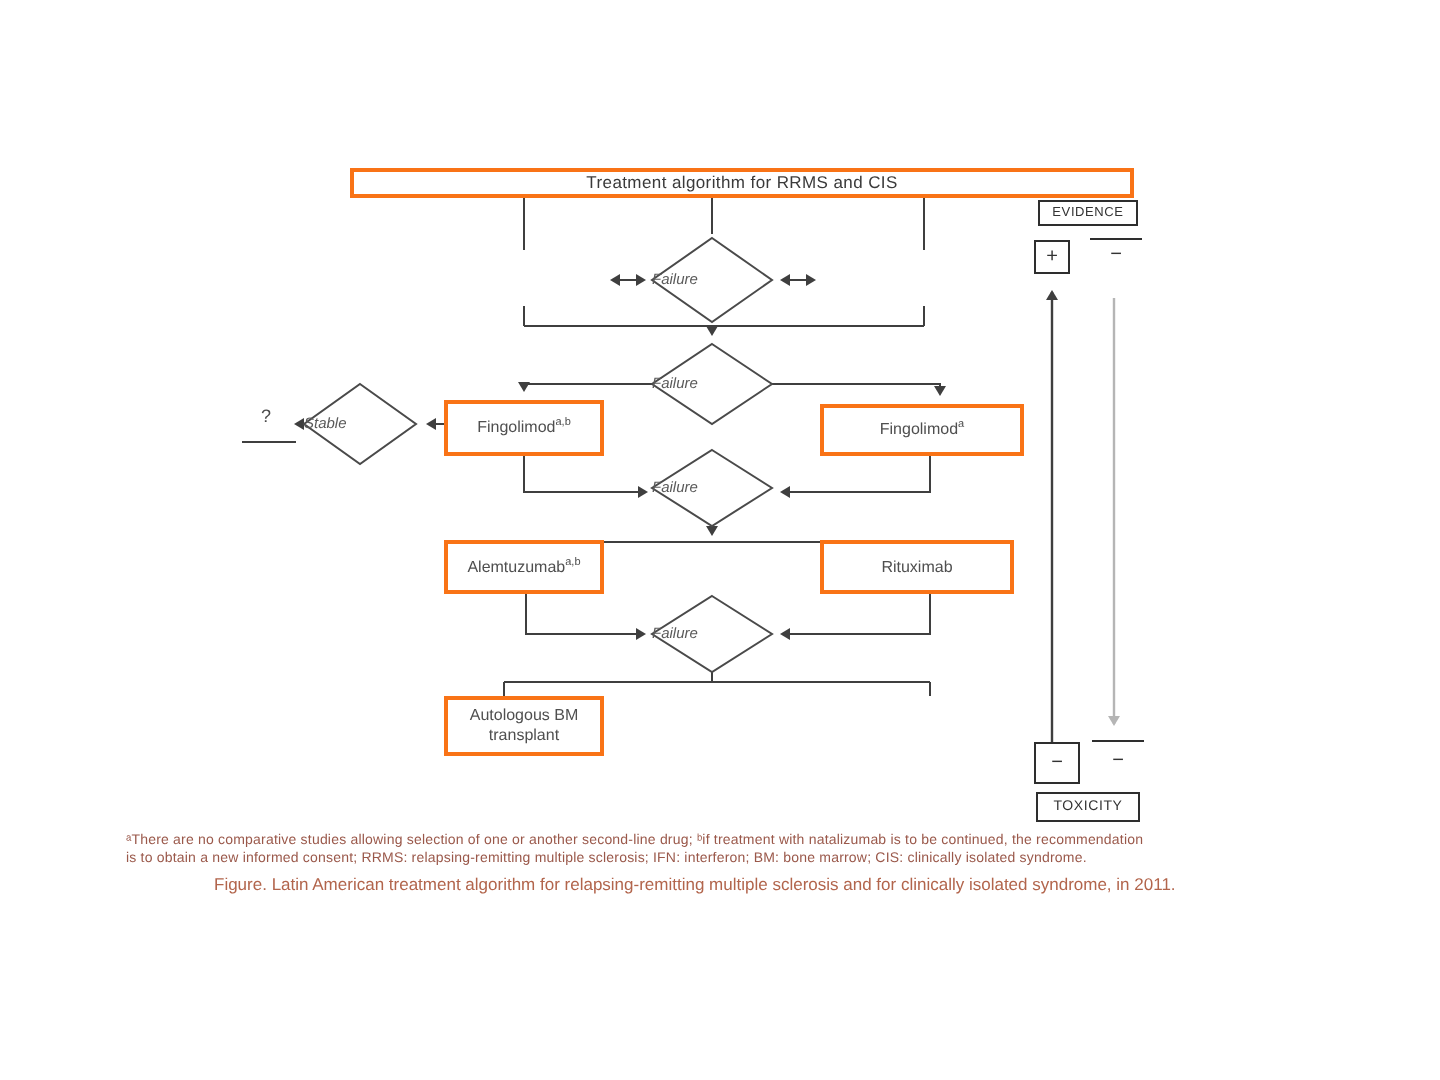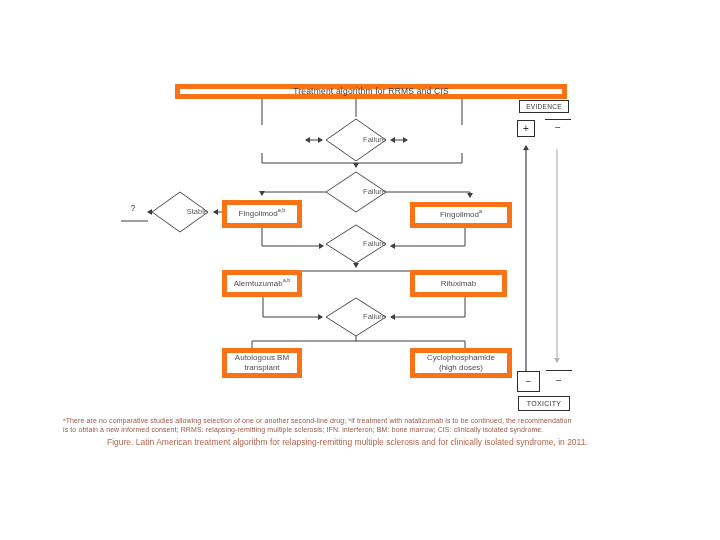--- a/index.html
+++ b/index.html
@@ -2,30 +2,30 @@
 <html><head>
 <meta charset="utf-8">
 <style>
   html,body{margin:0;padding:0;background:#fff;}
   .canvas{
     position:relative;width:720px;height:540px;background:#ffffff;
     font-family:"Liberation Sans", sans-serif;overflow:hidden;
   }
   .layer{position:absolute;left:0;top:0;width:720px;height:540px;}
   .box{
-    position:absolute;border:5px solid #f97316;background:#ffffff;
+    position:absolute;border:2px solid #f97316;background:#ffffff;
     display:flex;flex-direction:column;align-items:center;justify-content:center;
     text-align:center;color:#4f4f4f;font-size:8px;line-height:1.25;
     box-sizing:border-box;
   }
   .box sup{font-size:5.5px;line-height:0;}
   .title{font-size:8.5px;color:#3a3a3a;letter-spacing:.2px;}
   .dlabel{
-    position:absolute;font-size:7.5px;color:#5a5a5a;text-align:right;
-    height:10px;line-height:10px;pointer-events:none;
+    position:absolute;font-size:7.5px;color:#5a5a5a;text-align:left;
+    height:10px;line-height:10px;pointer-events:none;font-style:italic;
   }
   .qmark{position:absolute;font-size:9px;color:#4a4a4a;text-align:center;}
   .hdr{
     position:absolute;border:1px solid #2e2e2e;background:#fff;box-sizing:border-box;
     font-size:6.5px;color:#333;text-align:center;letter-spacing:.3px;
   }
   .sym{
     position:absolute;background:#fff;box-sizing:border-box;
     font-size:10px;color:#333;text-align:center;
   }
@@ -132,24 +132,20 @@
     <span><span>Alemtuzumab</span><sup>a,b</sup></span>
   </div>
   <div class="box" style="left:222px;top:348px;width:80px;height:30px">
     <span>Autologous BM</span>
     <span>transplant</span>
   </div>
 
   <div class="box" style="left:410px;top:270px;width:97px;height:27px">
     <span>Rituximab</span>
   </div>
-  <div class="box" style="left:410px;top:348px;width:102px;height:30px">
-    <span>Cyclophosphamide</span>
-    <span>(high doses)</span>
-  </div>
 
   <div class="dlabel" style="left:326px;top:135px;width:60px">Failure</div>
   <div class="dlabel" style="left:326px;top:187px;width:60px">Failure</div>
   <div class="dlabel" style="left:152px;top:207px;width:56px">Stable</div>
   <div class="dlabel" style="left:326px;top:239px;width:60px">Failure</div>
   <div class="dlabel" style="left:326px;top:312px;width:60px">Failure</div>
 
   <div class="qmark" style="left:122px;top:203px;width:22px">?</div>
 
   <div class="hdr" style="left:519px;top:100px;width:50px;height:13px;line-height:12px">EVIDENCE</div>

